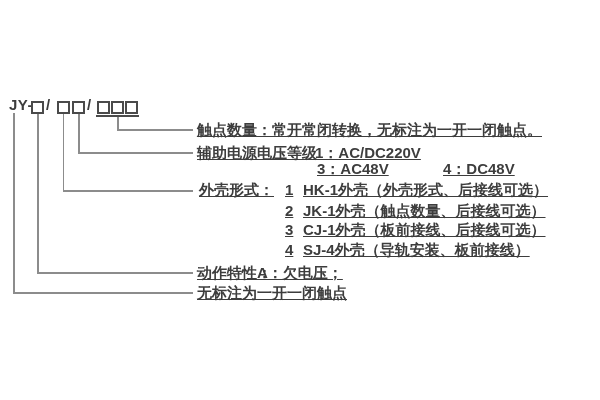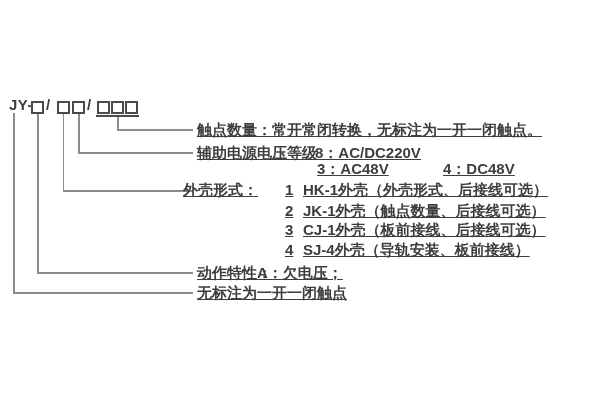--- a/index.html
+++ b/index.html
@@ -46,25 +46,25 @@
 
   <div class="hline" style="left:117px;  top:129px; width:76px"></div>
   <div class="hline" style="left:78px;   top:152px; width:115px"></div>
   <div class="hline" style="left:62.5px; top:190px; width:130.5px"></div>
   <div class="hline" style="left:37px;   top:272px; width:156px"></div>
   <div class="hline" style="left:13px;   top:292px; width:180px"></div>
 
   <span class="lbl" style="left:197px; top:122px">触点数量：常开常闭转换，无标注为一开一闭触点。</span>
 
   <span class="lbl" style="left:197px; top:145px">辅助电源电压等级</span>
-  <span class="lbl" style="left:315px; top:145px">8：AC/DC220V</span>
+  <span class="lbl" style="left:315px; top:145px">1：AC/DC220V</span>
   <span class="lbl" style="left:317px; top:161px">3：AC48V</span>
   <span class="lbl" style="left:443px; top:161px">4：DC48V</span>
 
-  <span class="lbl" style="left:183px; top:182px">外壳形式：</span>
+  <span class="lbl" style="left:199px; top:182px">外壳形式：</span>
   <span class="lbl" style="left:285px; top:182px">1</span>
   <span class="lbl" style="left:303px; top:182px">HK-1外壳（外壳形式、后接线可选）</span>
   <span class="lbl" style="left:285px; top:203px">2</span>
   <span class="lbl" style="left:303px; top:203px">JK-1外壳（触点数量、后接线可选）</span>
   <span class="lbl" style="left:285px; top:222px">3</span>
   <span class="lbl" style="left:303px; top:222px">CJ-1外壳（板前接线、后接线可选）</span>
   <span class="lbl" style="left:285px; top:242px">4</span>
   <span class="lbl" style="left:303px; top:242px">SJ-4外壳（导轨安装、板前接线）</span>
 
   <span class="lbl" style="left:197px; top:265px">动作特性：</span>

